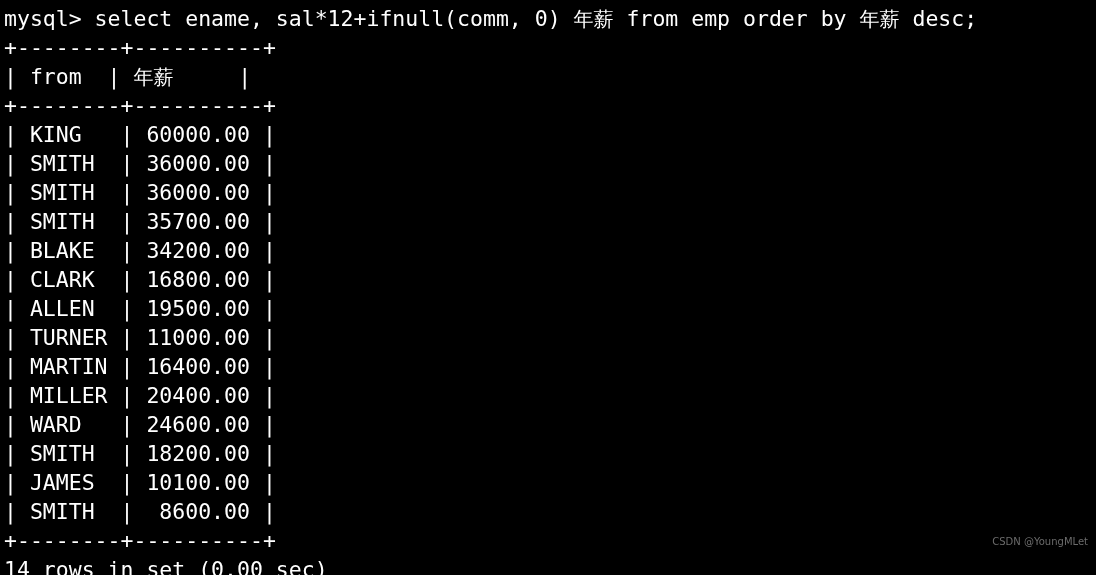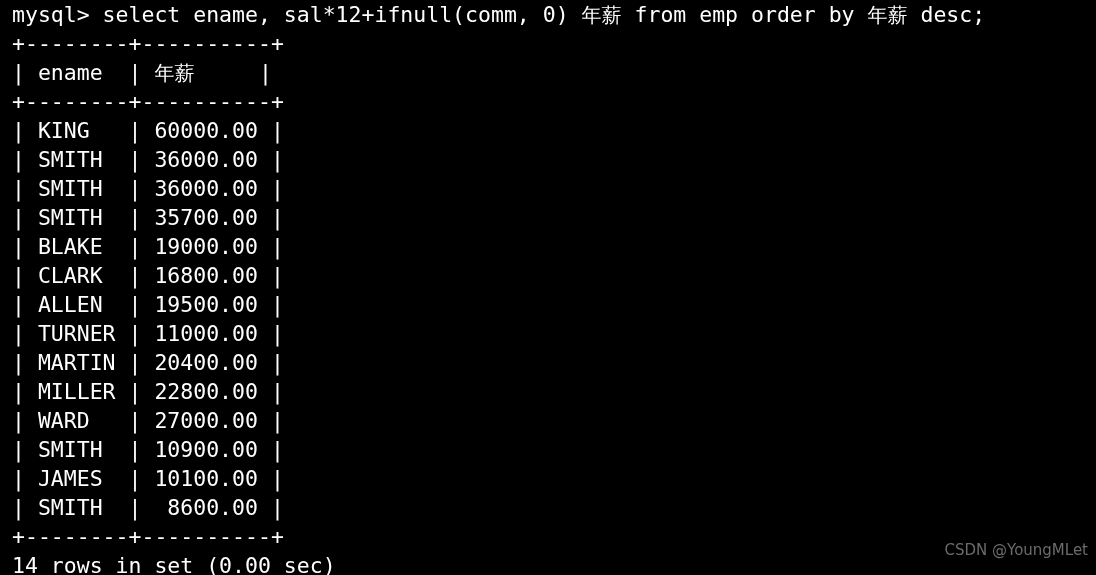--- a/index.html
+++ b/index.html
@@ -20,72 +20,72 @@
     top: 0;
     width: 1096px;
     height: 575px;
     background: #000000;
     padding: 2px 0 0 0;
     box-sizing: border-box;
   }
   .line {
     font-family: "DejaVu Sans Mono", "Liberation Mono", monospace;
     font-size: 21.5px;
-    line-height: 26px;
+    line-height: 34px;
     height: 29px;
     color: #ffffff;
     white-space: pre;
     letter-spacing: 0px;
-    padding-left: 12px;
+    padding-left: 4px;
     -webkit-font-smoothing: none;
   }
   .line.query { color: #ffffff; }
   .line.rule  { color: #ffffff; }
   .line.row   { color: #ffffff; }
   .line.footer{ color: #ffffff; }
   .cjk {
     font-family: "DejaVu Sans", "Liberation Sans", sans-serif;
     font-size: 20px;
   }
   #watermark {
     position: absolute;
     right: 8px;
-    bottom: 16px;
+    bottom: 24px;
     color: #6b6b6b;
     font-family: "DejaVu Sans", "Liberation Sans", sans-serif;
-    font-size: 15px;
+    font-size: 10px;
     line-height: 18px;
     white-space: pre;
   }
 </style>
 </head>
 <body>
 
 <div id="terminal">
 
   <div class="line query"><span>mysql&gt; </span><span>select ename, sal*12+ifnull(comm, 0) </span><span class="cjk">年薪</span><span> from emp order by </span><span class="cjk">年薪</span><span> desc;</span></div>
 
   <div class="line rule">+--------+----------+</div>
 
-  <div class="line row"><span>| ename  | </span><span class="cjk">年薪</span><span>     |</span></div>
+  <div class="line row"><span>| from  | </span><span class="cjk">年薪</span><span>     |</span></div>
 
   <div class="line rule">+--------+----------+</div>
 
   <div class="line row">| KING   | 60000.00 |</div>
   <div class="line row">| SMITH  | 36000.00 |</div>
   <div class="line row">| SMITH  | 36000.00 |</div>
   <div class="line row">| SMITH  | 35700.00 |</div>
-  <div class="line row">| BLAKE  | 19000.00 |</div>
+  <div class="line row">| BLAKE  | 34200.00 |</div>
   <div class="line row">| CLARK  | 16800.00 |</div>
   <div class="line row">| ALLEN  | 19500.00 |</div>
   <div class="line row">| TURNER | 11000.00 |</div>
-  <div class="line row">| MARTIN | 20400.00 |</div>
-  <div class="line row">| MILLER | 22800.00 |</div>
-  <div class="line row">| WARD   | 27000.00 |</div>
-  <div class="line row">| SMITH  | 10900.00 |</div>
+  <div class="line row">| MARTIN | 16400.00 |</div>
+  <div class="line row">| MILLER | 20400.00 |</div>
+  <div class="line row">| WARD   | 24600.00 |</div>
+  <div class="line row">| SMITH  | 18200.00 |</div>
   <div class="line row">| JAMES  | 10100.00 |</div>
   <div class="line row">| SMITH  |  8600.00 |</div>
 
   <div class="line rule">+--------+----------+</div>
 
   <div class="line footer">14 rows in set (0.00 sec)</div>
 
 </div>
 
 <div id="watermark">CSDN @YoungMLet</div>

